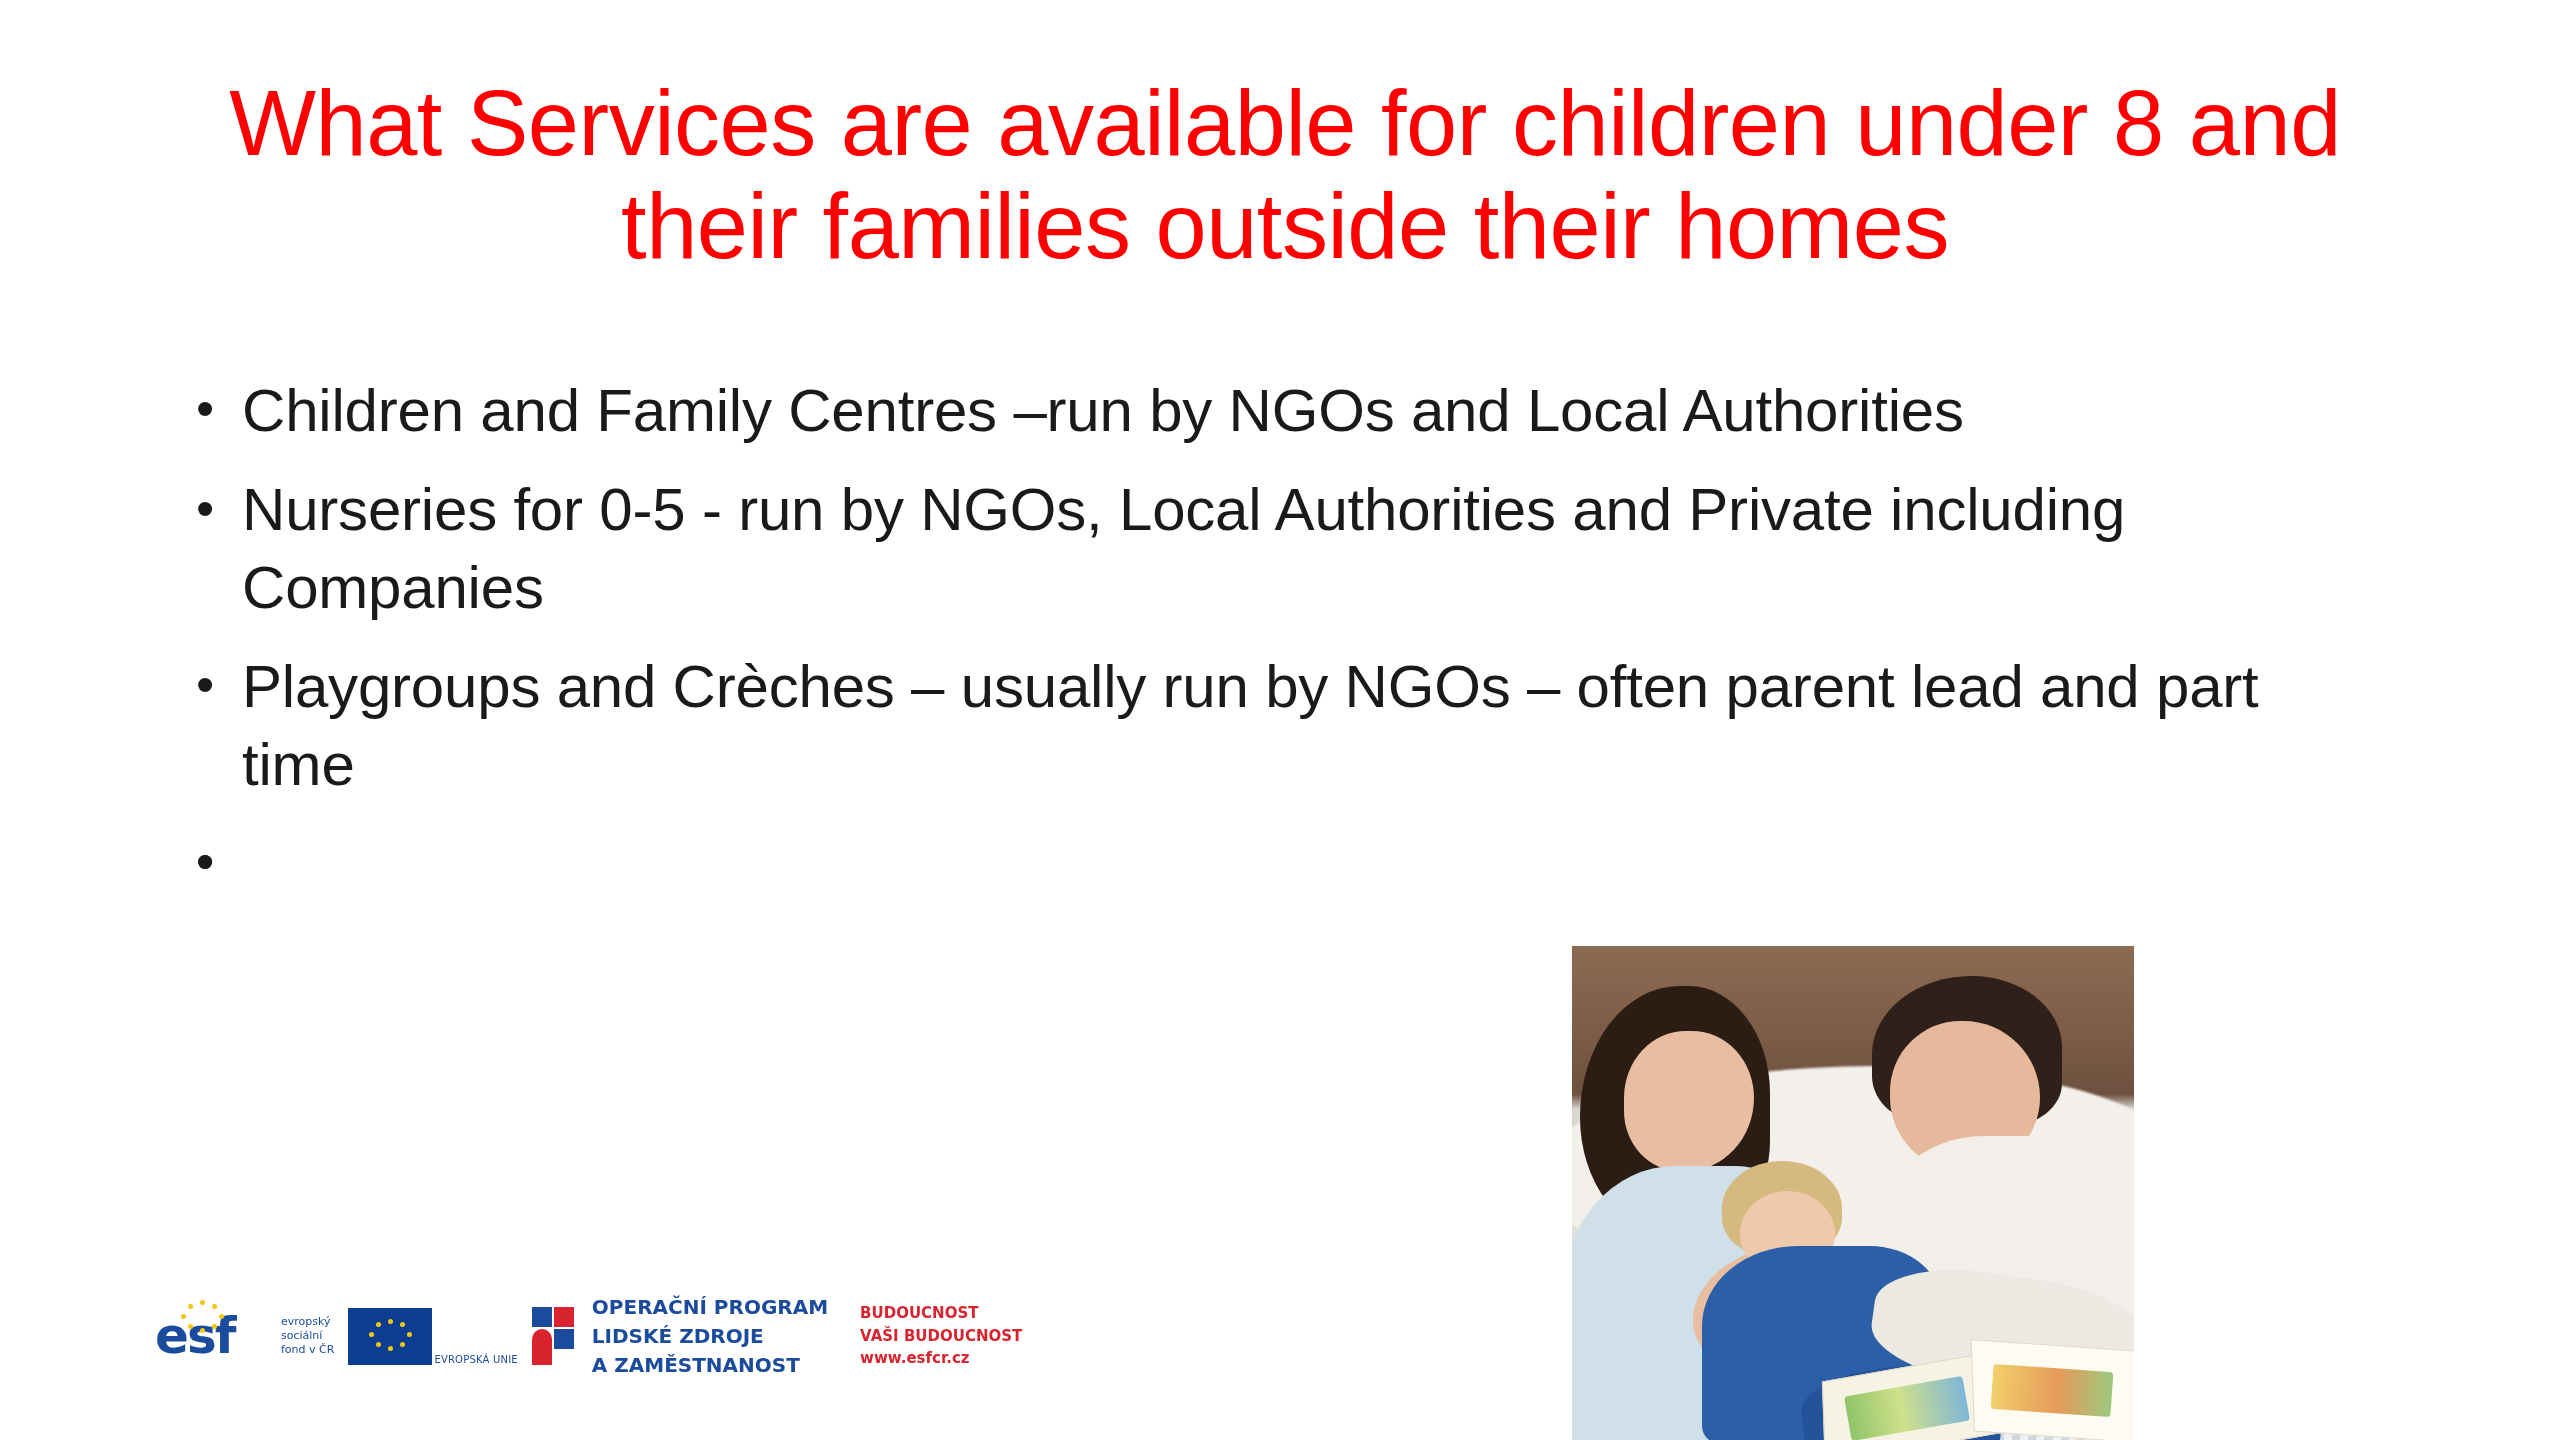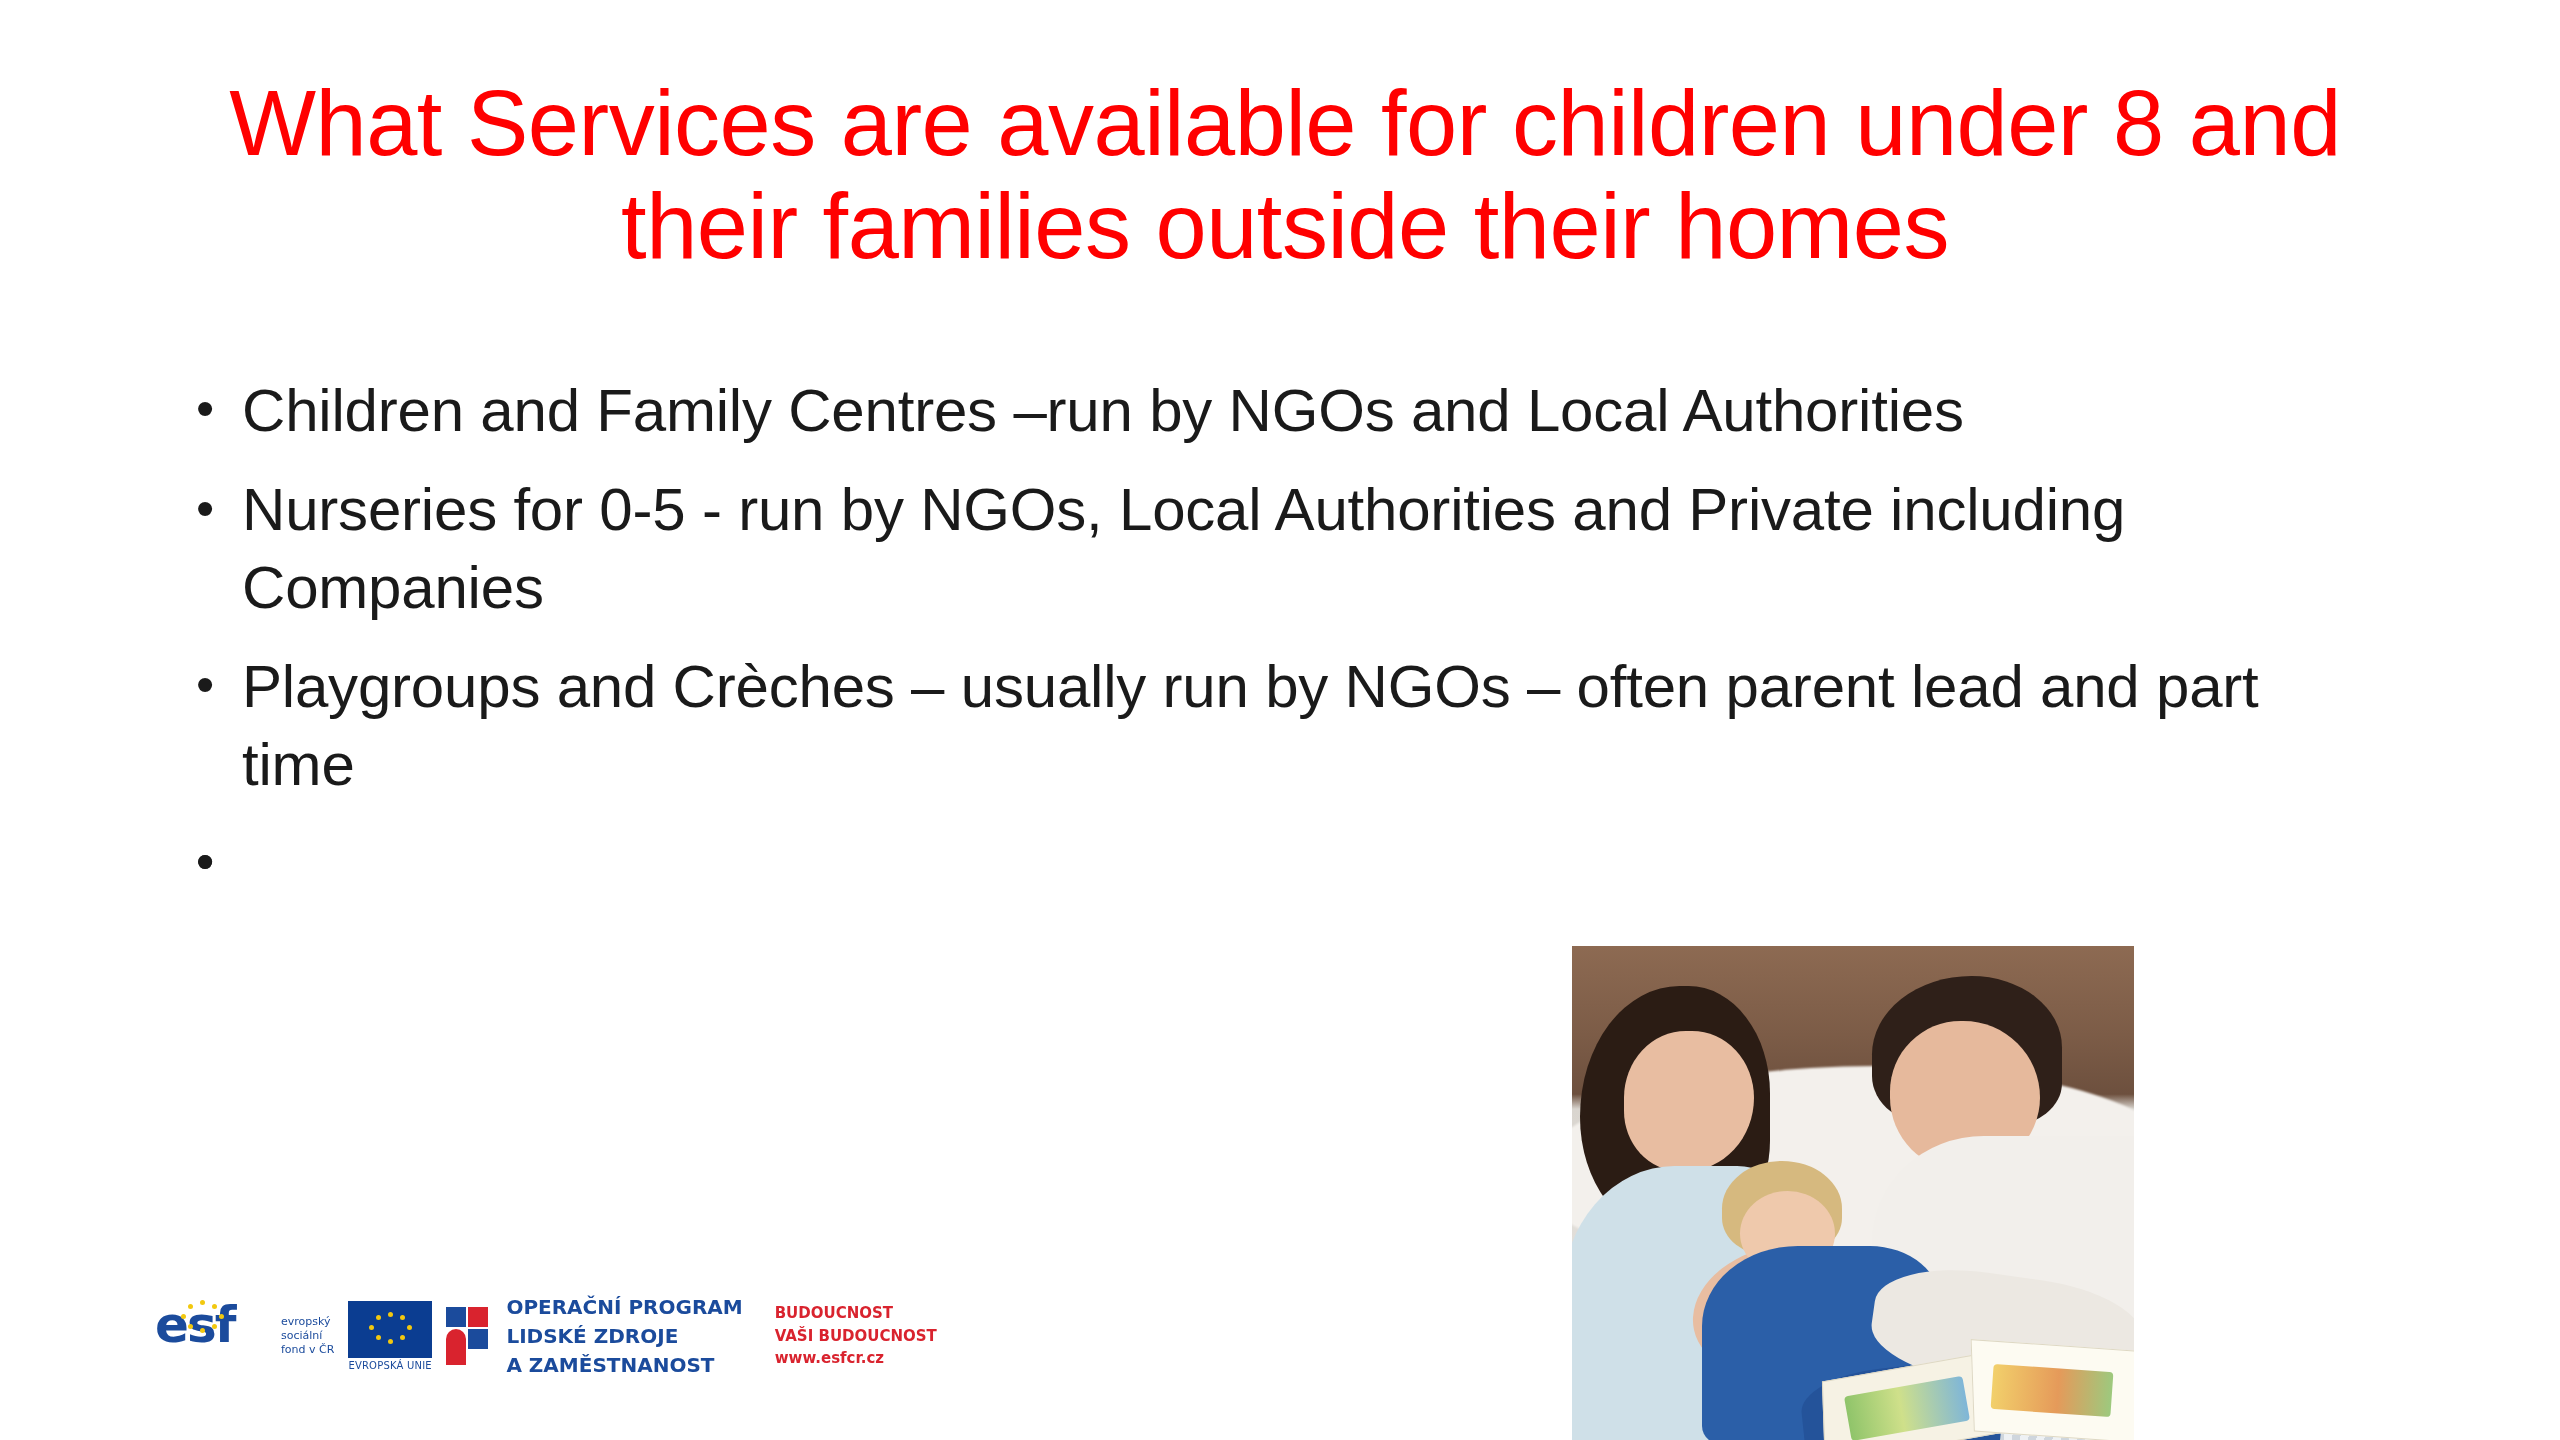--- a/index.html
+++ b/index.html
@@ -73,21 +73,21 @@
     display: flex;
     align-items: center;
     gap: 14px;
   }
 
   .esf-mark {
     position: relative;
     width: 112px;
     height: 72px;
     display: flex;
-    align-items: flex-start;
+    align-items: center;
   }
   .esf-mark .esf-text {
     font-family: "DejaVu Sans", sans-serif;
     font-size: 50px;
     font-weight: 700;
     color: #1b4b9c;
     letter-spacing: -2px;
     line-height: 1;
   }
   .esf-mark .esf-stars {
@@ -122,22 +122,21 @@
   }
   .eu-flag span {
     position: absolute;
     width: 5px;
     height: 5px;
     background: #f2c80f;
     border-radius: 50%;
   }
   .eu-block {
     display: flex;
-    flex-direction: column;
-    align-items: flex-start;
+    align-items: flex-end;
     gap: 2px;
   }
   .eu-caption {
     font-size: 10px;
     color: #1b4b9c;
     font-family: "DejaVu Sans", sans-serif;
     letter-spacing: 0.2px;
   }
 
   .op-logo {

